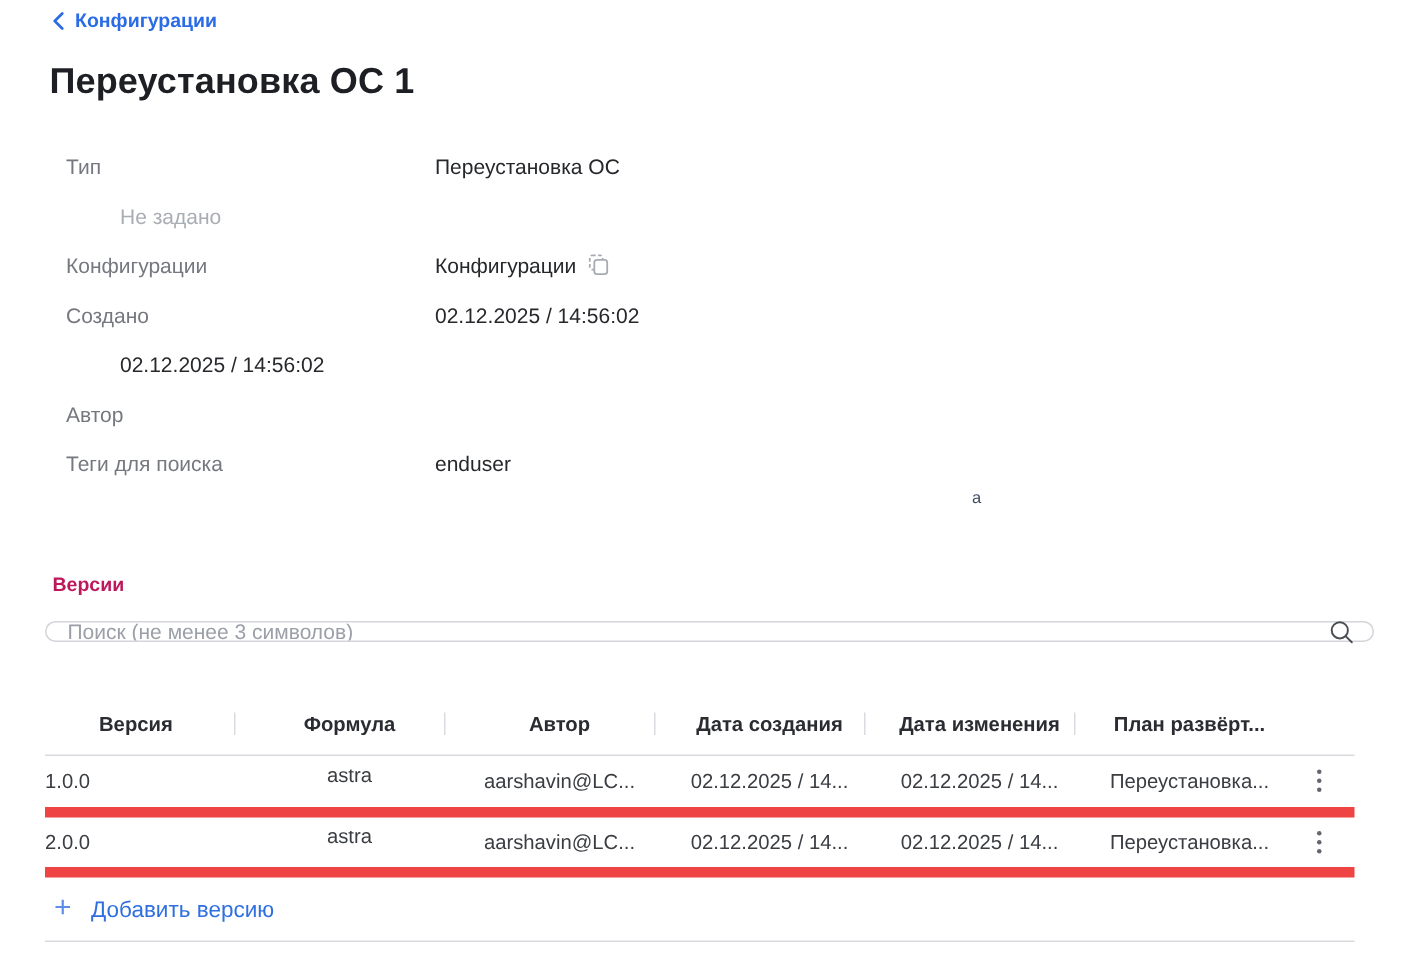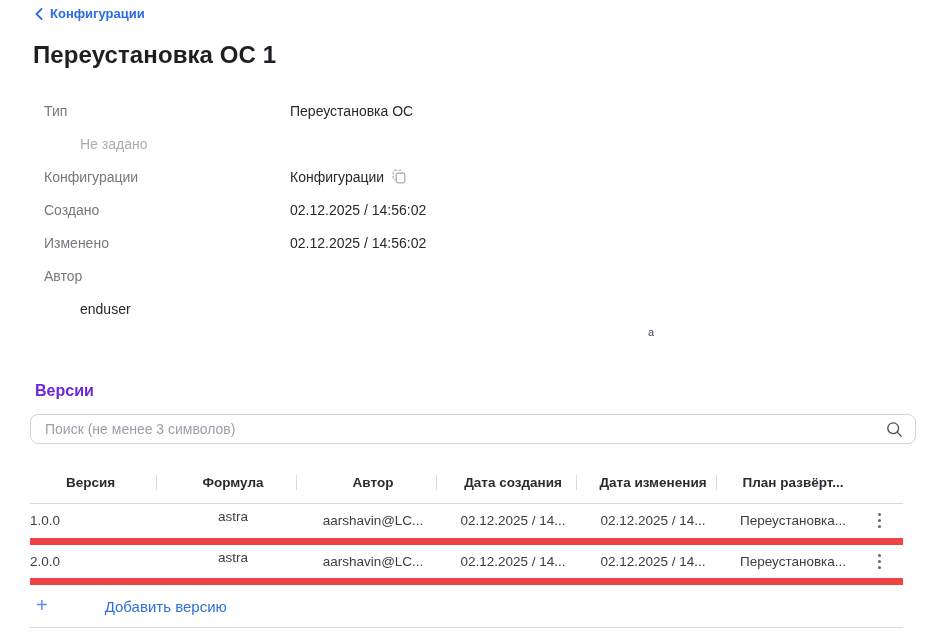--- a/index.html
+++ b/index.html
@@ -81,28 +81,28 @@
     position: absolute;
     top: 326px; left: 648px;
     font-size: 11px;
     color: #3e4a63;
   }
 
   
   .section-heading {
     position: absolute;
     top: 382px; left: 35px;
-    font-size: 16px;
+    font-size: 13px;
     font-weight: 700;
-    color: #6d28d9;
+    color: #be185d;
   }
   .search-wrap {
     position: absolute;
     top: 414px; left: 30px;
-    width: 886px; height: 30px;
+    width: 886px; height: 14px;
     border: 1px solid #d3d5da;
     border-radius: 8px;
     display: flex;
     align-items: center;
     background: #fff;
   }
   .search-input {
     flex: 1;
     height: 100%;
     border: none;
@@ -188,21 +188,20 @@
     color: #5e8cea;
     font-size: 20px;
     font-weight: 400;
     line-height: 1;
     position: relative;
     top: -1px;
   }
   .add-version .add-label {
     color: #2f6fe0;
     font-size: 15px;
-    margin-left: 44px;
   }
 </style>
 </head>
 <body>
 
 <div class="page">
 
   <a class="breadcrumb">
     <span style="display:inline-flex;">
       <svg width="8" height="12" viewBox="0 0 8 12" fill="none">
@@ -234,27 +233,27 @@
             </svg>
           </span>
         </button>
       </span>
     </div>
     <div class="prop-row">
       <span class="prop-label">Создано</span>
       <span class="prop-value">02.12.2025 / 14:56:02</span>
     </div>
     <div class="prop-row">
-      <span class="prop-label">Изменено</span>
       <span class="prop-value">02.12.2025 / 14:56:02</span>
     </div>
     <div class="prop-row">
       <span class="prop-label">Автор</span>
     </div>
     <div class="prop-row">
+      <span class="prop-label">Теги для поиска</span>
       <span class="prop-value">enduser</span>
     </div>
   </div>
 
   <span class="stray-char">a</span>
 
   <h2 class="section-heading">Версии</h2>
 
   <div class="search-wrap">
     <input class="search-input" type="text" placeholder="Поиск (не менее 3 символов)" style="">

